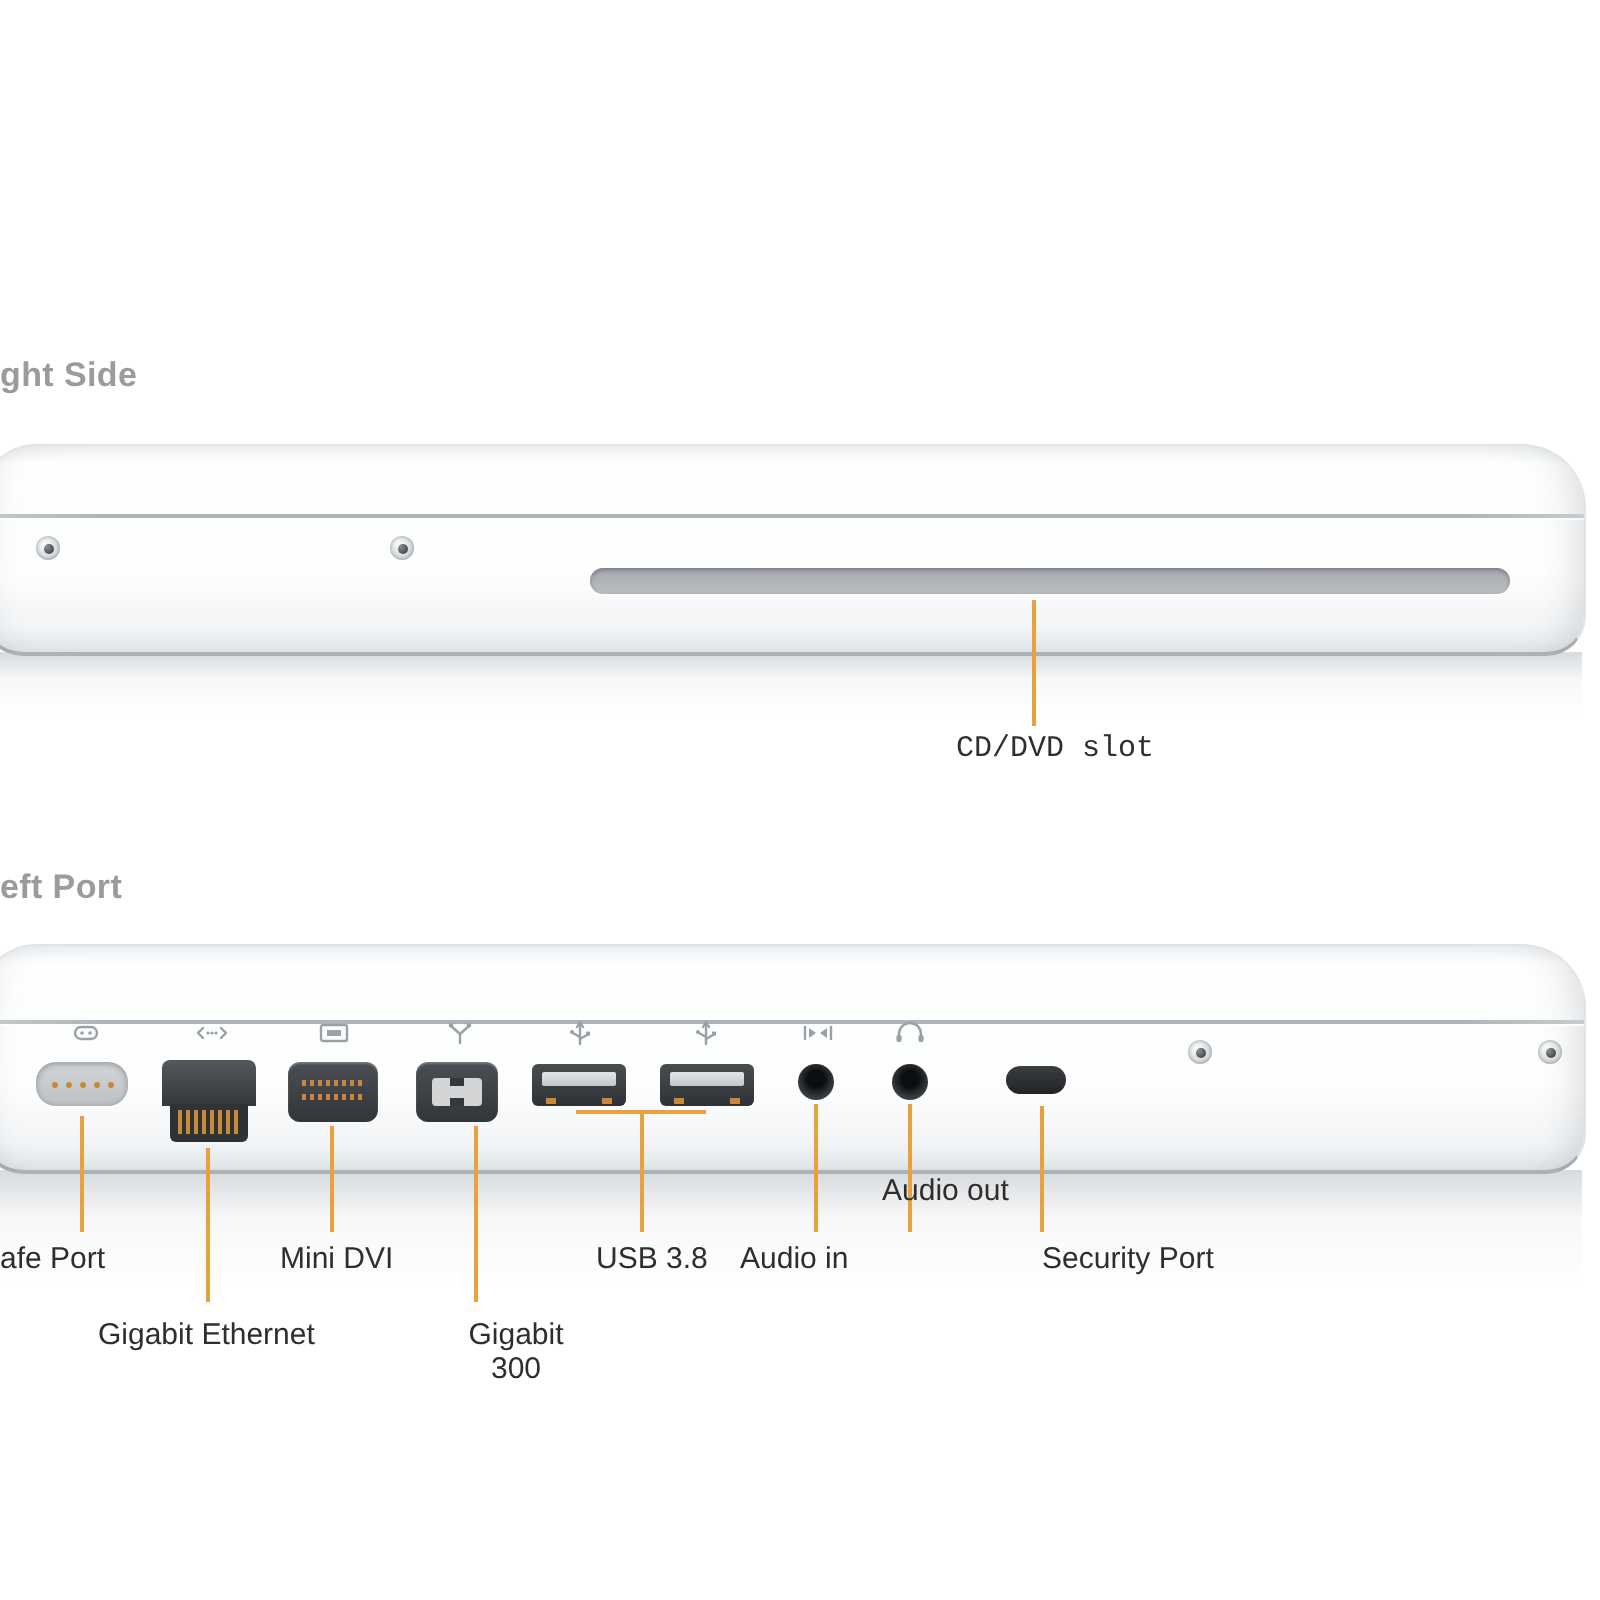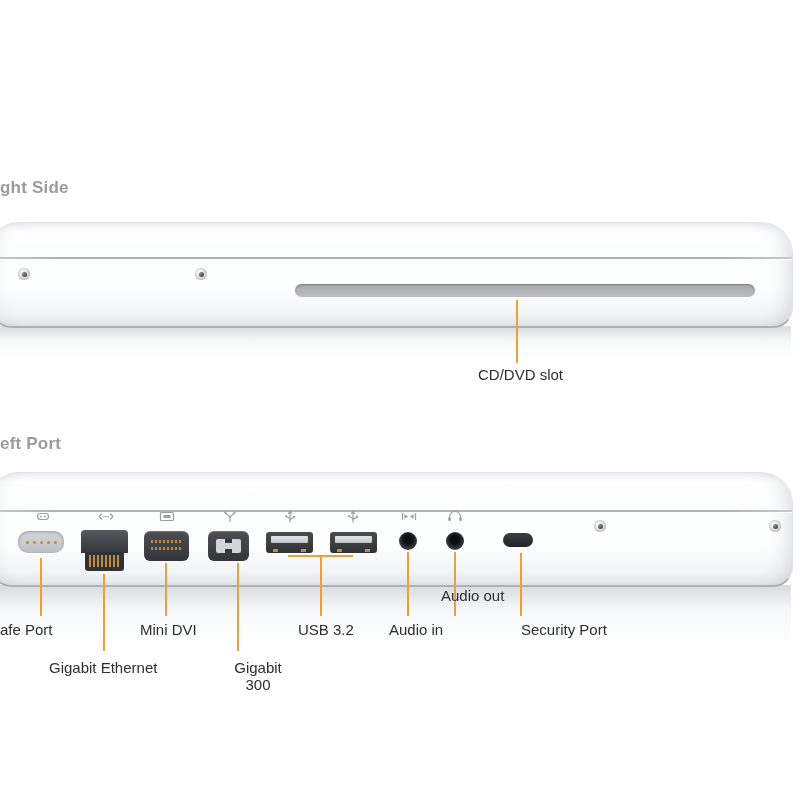--- a/index.html
+++ b/index.html
@@ -100,21 +100,21 @@
 
   <div class="laptop" id="laptop-right">
     <div class="seam"></div>
   </div>
   <div class="screw" style="left:18px;top:268px;"></div>
   <div class="screw" style="left:195px;top:268px;"></div>
   <div id="cd-slot"></div>
   <div class="shadow" id="shadow-right"></div>
 
   <div class="leader" style="left:516px;top:300px;height:63px;"></div>
-  <div class="label" style="left:478px;top:366px;">CD/DVD slot</div>
+  <div class="label" style="left:478px;top:366px;font-family:Liberation Mono, monospace;">CD/DVD slot</div>
 
   <div class="title" style="left:0;top:434px;">eft Port</div>
 
   <div class="laptop" id="laptop-left">
     <div class="seam"></div>
   </div>
   <div class="screw" style="left:594px;top:520px;"></div>
   <div class="screw" style="left:769px;top:520px;"></div>
   <div class="shadow" id="shadow-left"></div>
 
@@ -223,22 +223,22 @@
   <div class="leader" style="left:165px;top:563px;height:53px;"></div>
   <div class="leader" style="left:237px;top:563px;height:88px;"></div>
   <div class="leader h" style="left:288px;top:555px;width:65px;"></div>
   <div class="leader" style="left:320px;top:555px;height:61px;"></div>
   <div class="leader" style="left:407px;top:552px;height:64px;"></div>
   <div class="leader" style="left:454px;top:552px;height:64px;"></div>
   <div class="leader" style="left:520px;top:553px;height:63px;"></div>
 
   <div class="label" style="left:0;top:621px;">afe Port</div>
   <div class="label" style="left:140px;top:621px;">Mini DVI</div>
-  <div class="label" style="left:298px;top:621px;">USB 3.2</div>
-  <div class="label" style="left:370px;top:621px;margin-left:19px;">Audio in</div>
+  <div class="label" style="left:298px;top:621px;">USB 3.8</div>
+  <div class="label" style="left:370px;top:621px;">Audio in</div>
   <div class="label" style="left:441px;top:587px;">Audio out</div>
   <div class="label" style="left:521px;top:621px;text-align:center;">Security Port</div>
   <div class="label" style="left:49px;top:659px;">Gigabit Ethernet</div>
   <div class="label" style="left:228px;top:659px;width:60px;text-align:center;line-height:17px;">
     <span style="display:block;">Gigabit</span>
     <span style="display:block;">300</span>
   </div>
 
 </div>
 

